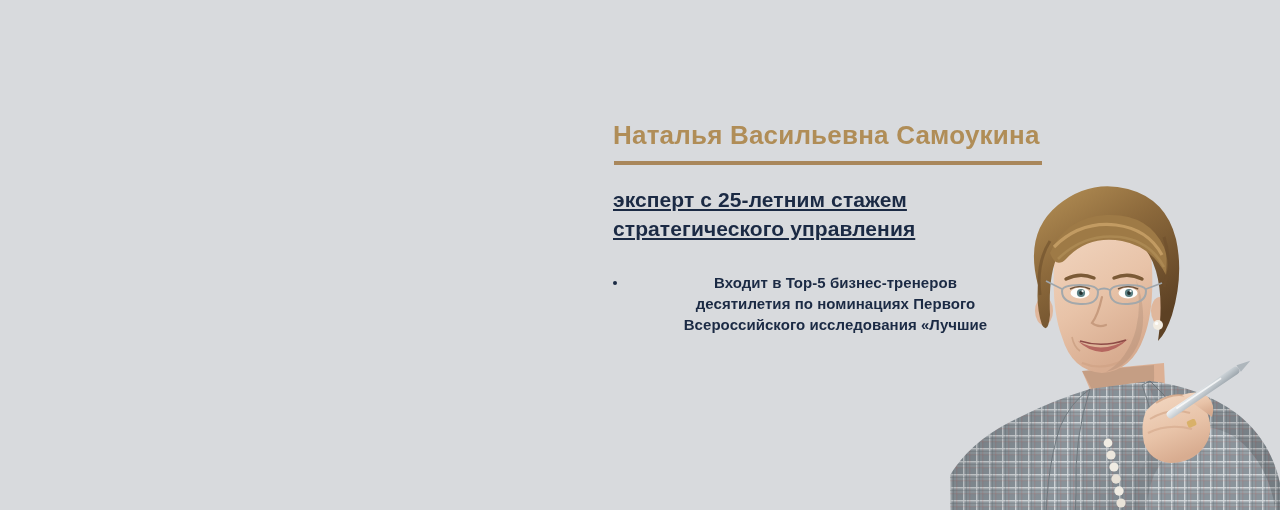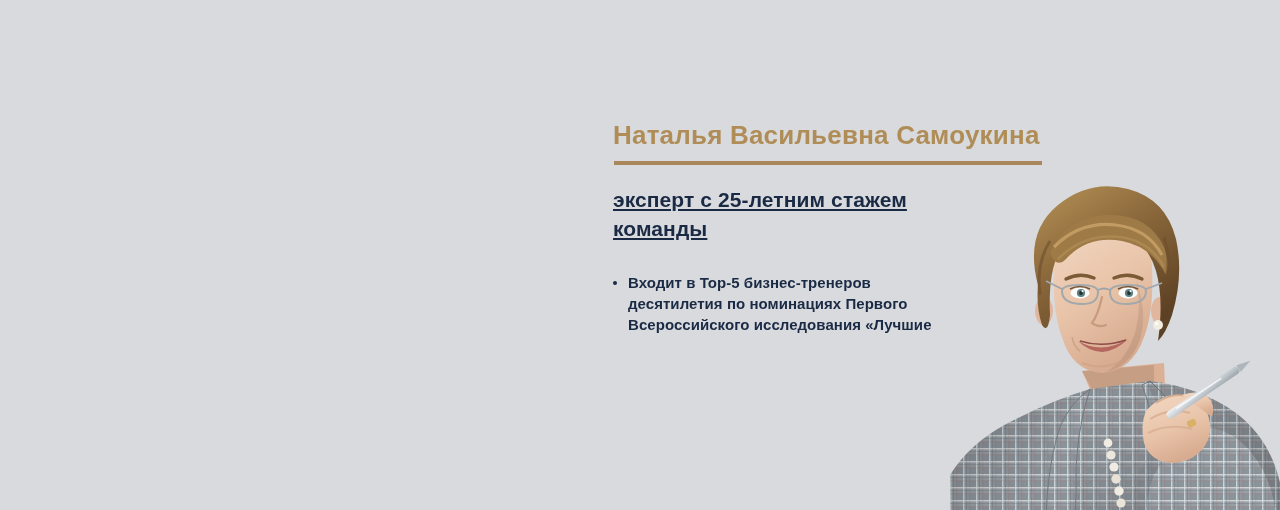--- a/index.html
+++ b/index.html
@@ -57,20 +57,21 @@
     letter-spacing: 0.1px;
     width: 330px;
     text-decoration: underline;
   }
   #tagline .tl-line { display: block; white-space: nowrap; }
 
   #achievements {
     list-style: none;
     margin: 30px 0 0 0;
     padding: 0;
+    text-align: center;
   }
   #achievements li {
     position: relative;
     padding-left: 15px;
     font-size: 15px;
     font-weight: 700;
     line-height: 20.8px;
     color: #1b2a44;
     letter-spacing: 0.05px;
   }
@@ -102,21 +103,21 @@
 <div id="banner">
 
   <div id="text-col">
 
     <h1 id="speaker-name">Наталья Васильевна Самоукина</h1>
 
     <div id="name-rule"></div>
 
     <div id="tagline">
       <span class="tl-line">эксперт с 25-летним стажем</span>
-      <span class="tl-line">команды</span>
+      <span class="tl-line">стратегического управления</span>
     </div>
 
     <ul id="achievements">
       <li>
         <span class="bullet-dot"></span>
         <span class="ach-line">Входит в Top-5 бизнес-тренеров</span>
         <span class="ach-line">десятилетия по номинациях Первого</span>
         <span class="ach-line">Всероссийского исследования «Лучшие</span>
       </li>
     </ul>

